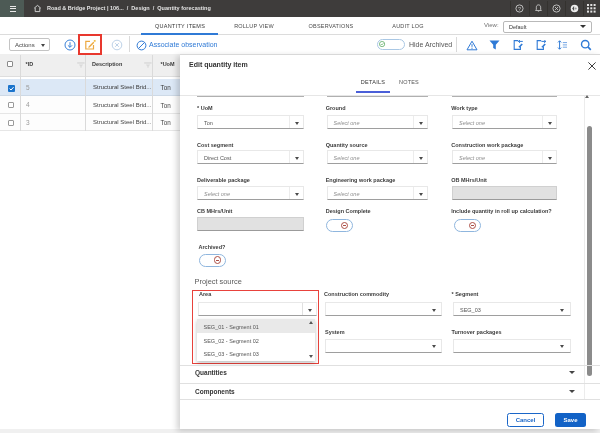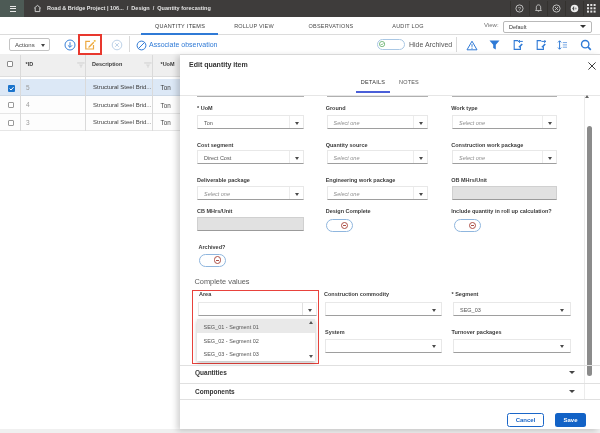--- a/index.html
+++ b/index.html
@@ -255,21 +255,21 @@
 <div class="lbl" style="left:451.2px;top:208px;">Include quantity in roll up calculation?</div>
 <div class="tgl" style="left:454px;top:219px;">
     <span class="c"></span>
   </div>
 
 <div class="lbl" style="left:198.5px;top:244.4px;">Archived?</div>
 <div class="tgl" style="left:199px;top:253.6px;">
     <span class="c"></span>
   </div>
 
-<div class="a" style="left:194.5px;top:276.6px;font-size:7.4px;color:#5a5a5a;">Complete values</div>
+<div class="a" style="left:194.5px;top:276.6px;font-size:7.4px;color:#5a5a5a;">Project source</div>
 
 <div class="a" style="left:192px;top:289.5px;width:127px;height:74px;border:1.6px solid #e8423c;"></div>
 
 <div class="lbl" style="left:199px;top:291.2px;">Area</div>
 <div class="box" style="left:198px;top:302px;width:119px;">
     <span class="dd" style="border-left:1px solid #e0e0e0;"></span>
   </div>
 <div class="lbl" style="left:324px;top:291.2px;">Construction commodity</div>
 <div class="box nd" style="left:324.5px;top:302px;width:117.5px;">
     <span class="dd"></span>

